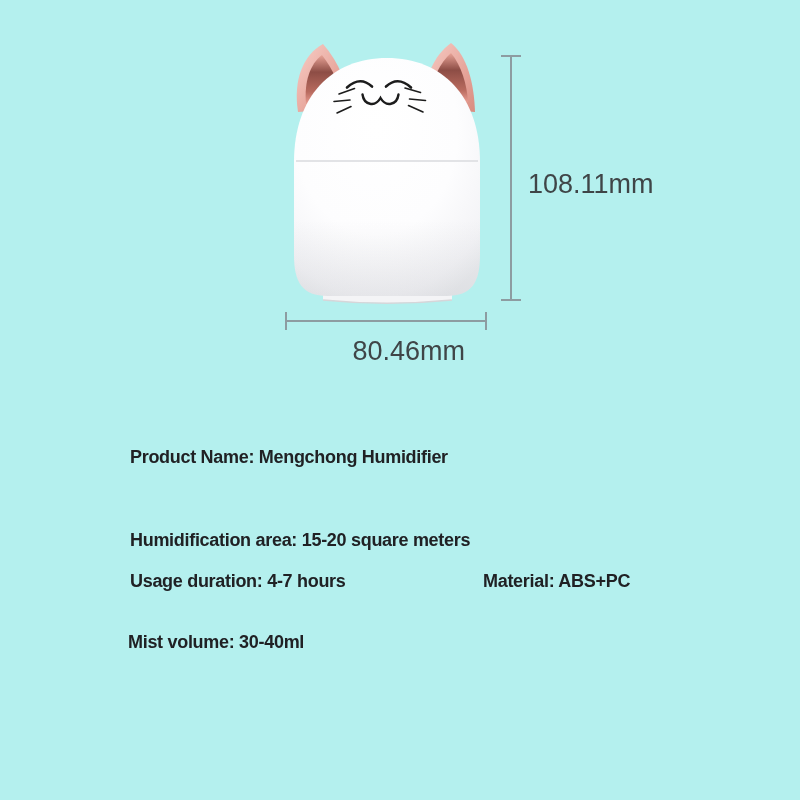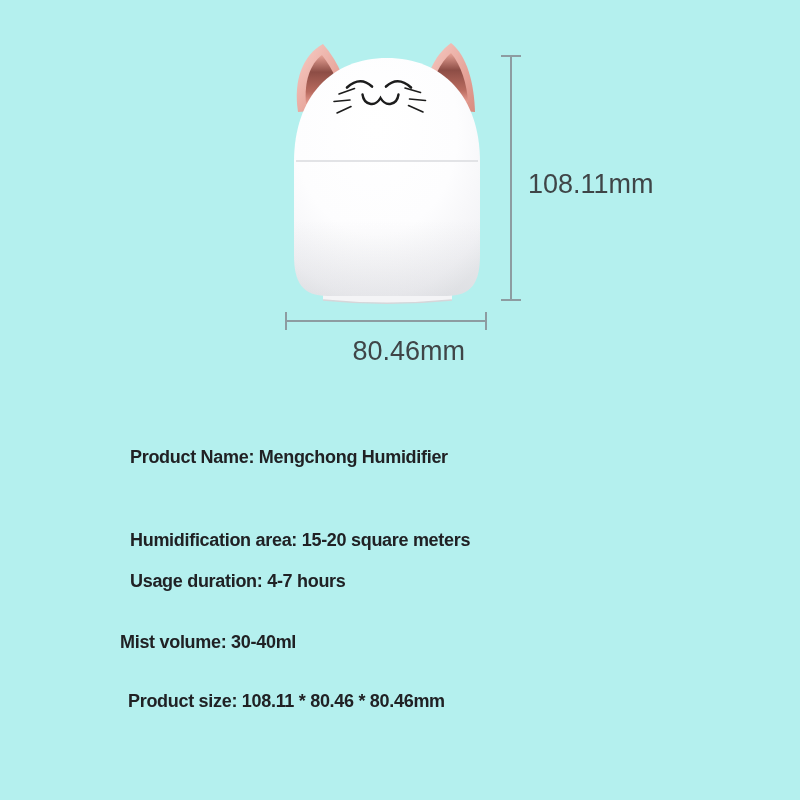--- a/index.html
+++ b/index.html
@@ -36,21 +36,21 @@
     color:#202124;
     font-size:18px;
     font-weight:bold;
     letter-spacing:-0.3px;
     white-space:nowrap;
   }
   .l1{left:130px;top:447px;}
   .l2{left:130px;top:530px;}
   .l3a{left:130px;top:571px;}
   .l3b{left:483px;top:571px;}
-  .l4a{left:120px;top:632px;}
+  .l4a{left:128px;top:632px;}
   .l4b{left:483px;top:632px;}
   .l5{left:128px;top:691px;}
 </style>
 </head>
 <body>
 
 <div class="canvas">
 
   <svg class="product-svg" viewBox="0 0 280 290">
     <defs>
@@ -123,16 +123,16 @@
   <div class="dim-label height-label">108.11mm</div>
 
   <div class="dim h-tick-left"></div>
   <div class="dim h-line"></div>
   <div class="dim h-tick-right"></div>
   <div class="dim-label width-label">80.46mm</div>
 
   <div class="spec l1">Product Name: Mengchong Humidifier</div>
   <div class="spec l2">Humidification area: 15-20 square meters</div>
   <div class="spec l3a">Usage duration: 4-7 hours</div>
+  <div class="spec l3b">Material: ABS+PC</div>
   <div class="spec l4a">Mist volume: 30-40ml</div>
-  <div class="spec l5">Product size: 108.11 * 80.46 * 80.46mm</div>
 
 </div>
 
 </body></html>

